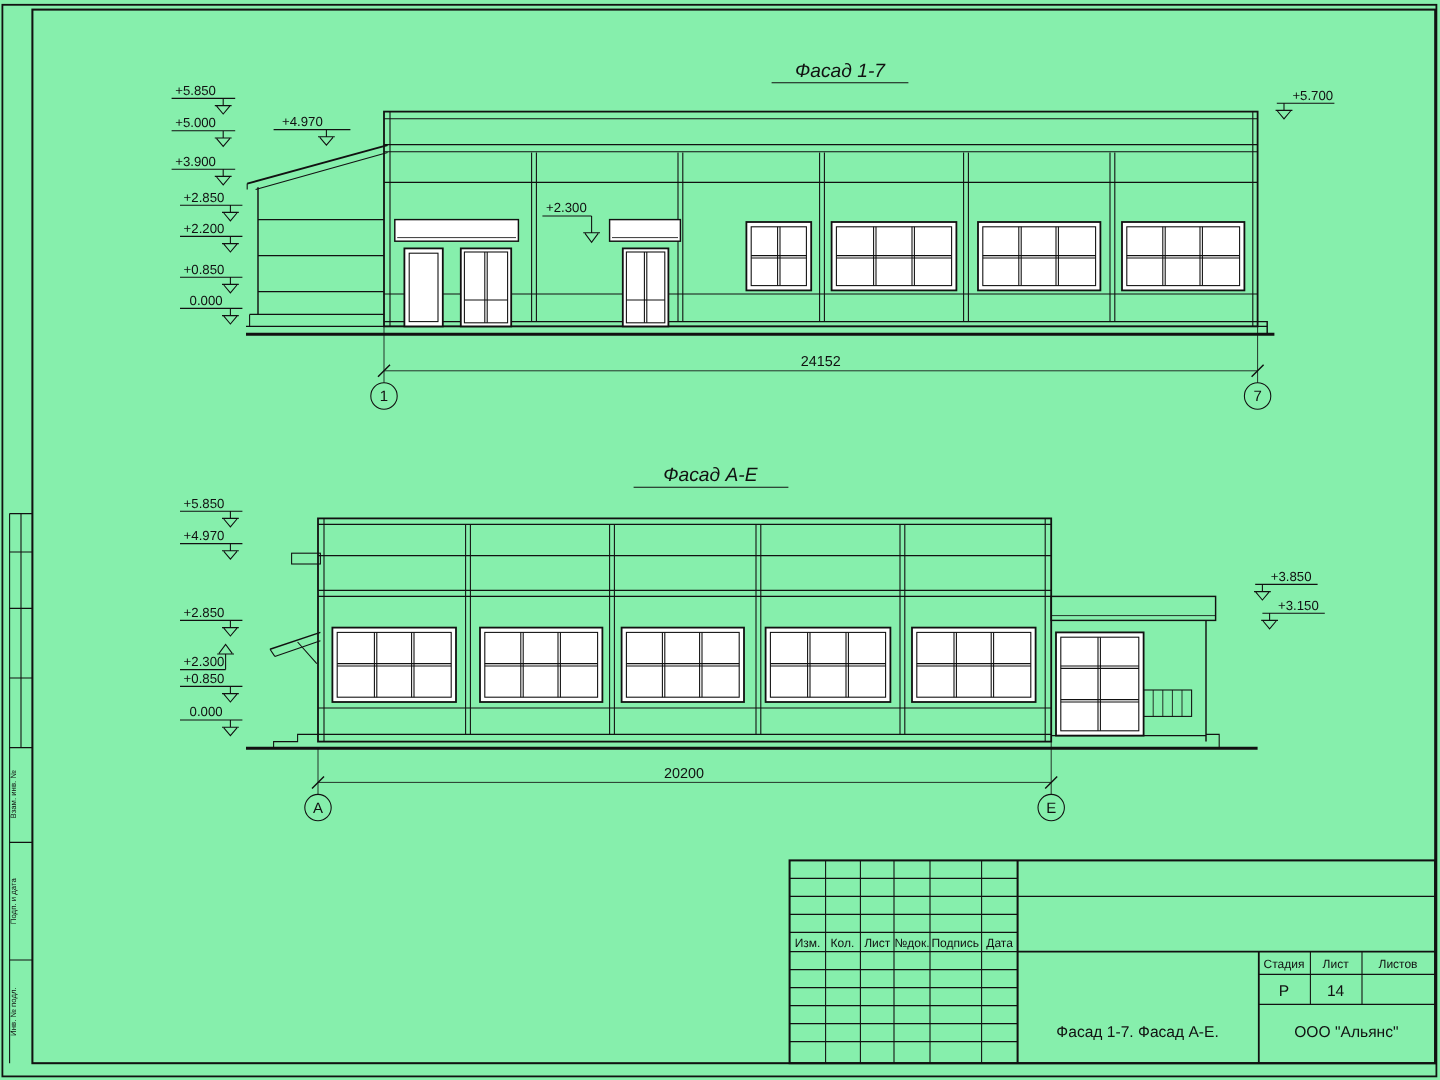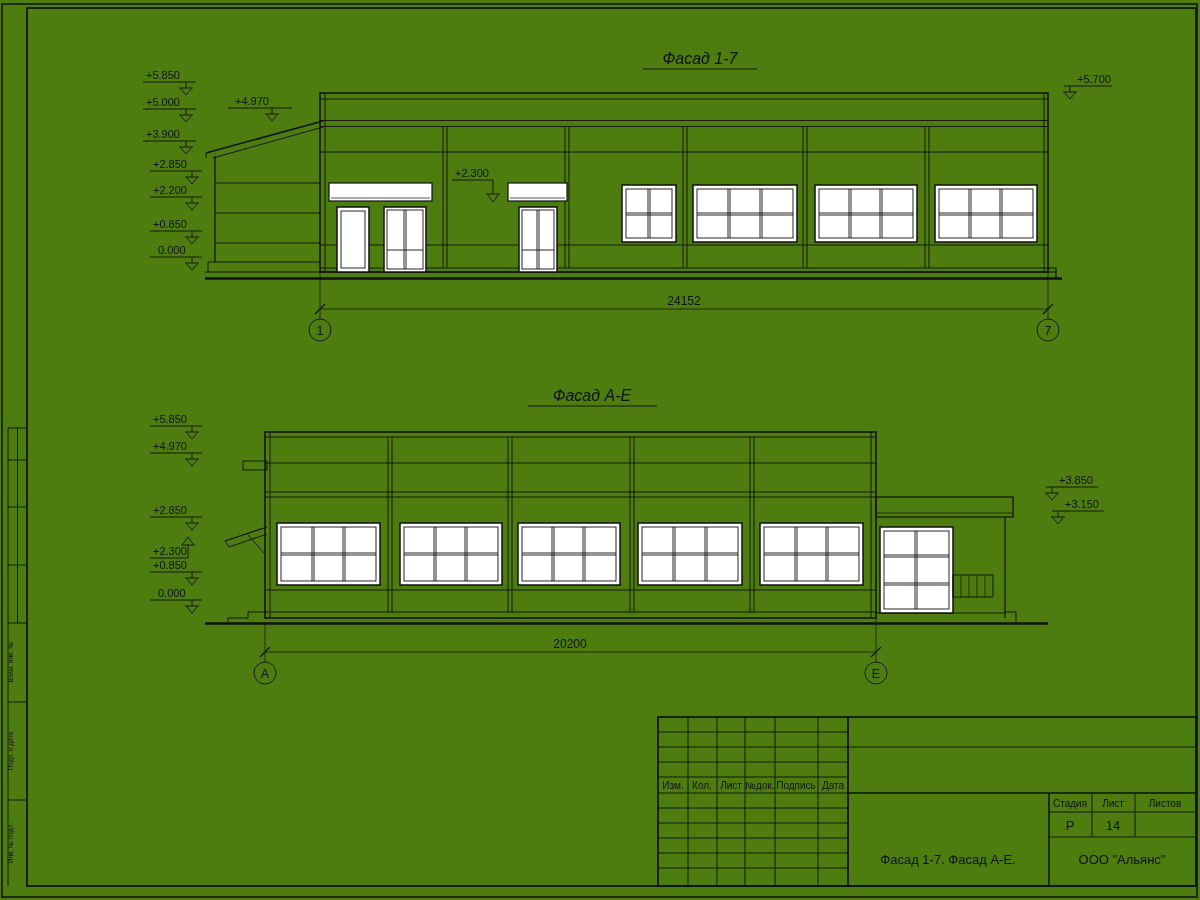--- a/index.html
+++ b/index.html
@@ -1,16 +1,16 @@
 <!DOCTYPE html>
 <html><head>
 <meta charset="utf-8">
 <style>
   html,body{margin:0;padding:0;background:#e8e8e8;}
-  .sheet{position:relative;width:1200px;height:900px;background:#4d7c0f;overflow:hidden;
+  .sheet{position:relative;width:1200px;height:900px;background:#86efac;overflow:hidden;
          font-family:"Liberation Sans", sans-serif;}
   svg{position:absolute;left:0;top:0;}
   svg text{fill:#111;font-family:"Liberation Sans", sans-serif;}
   .t-title{font-size:16px;font-style:italic;}
   .t-mark{font-size:11px;}
   .t-dim{font-size:12px;}
   .t-axis{font-size:12.5px;}
   .t-tb{font-size:10px;}
   .t-tb-big{font-size:13px;}
   .t-margin{font-size:6.5px;}

